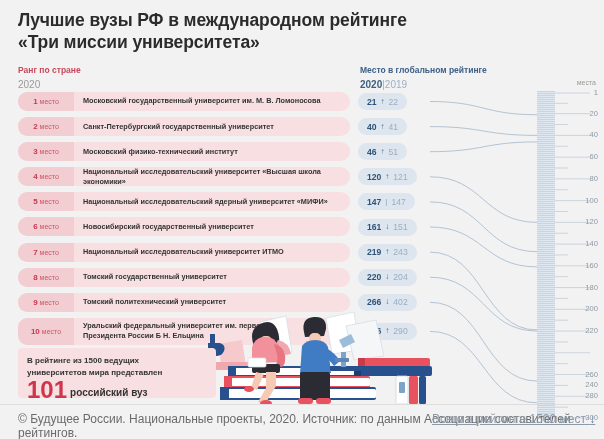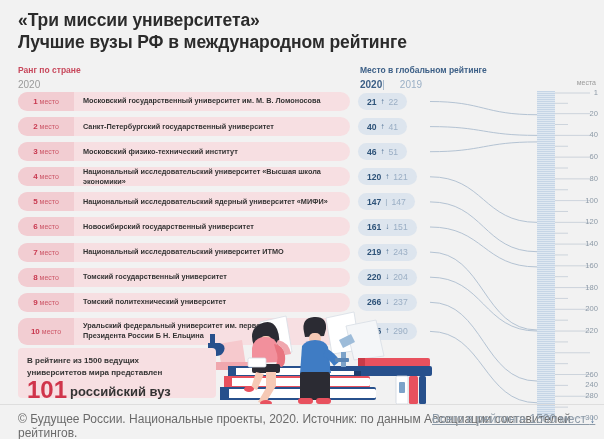--- a/index.html
+++ b/index.html
@@ -19,21 +19,21 @@
   }
   .title div{white-space:nowrap;}
 
   
   .colhead{position:absolute;font-size:8.5px;font-weight:700;}
   .colhead.left{left:18px;top:65px;color:#c8485c;}
   .colhead.right{left:360px;top:65px;color:#3c5f86;}
   .subhead{position:absolute;font-size:10px;font-weight:700;}
   .subhead.left{left:18px;top:79px;color:#9a9a9a;font-weight:400;}
   .subhead.right{left:360px;top:79px;color:#3c5f86;}
-  .subhead.right .y19{color:#9bb0c6;font-weight:400;margin-left:15px;}
+  .subhead.right .y19{color:#9bb0c6;font-weight:400;}
   .subhead.right .sep{color:#9bb0c6;font-weight:400;}
   .axis-caption{position:absolute;right:8px;top:79px;font-size:7px;color:#9a9a9a;}
 
   
   .rows{position:absolute;left:18px;top:92px;width:332px;}
   .row{
     position:relative;height:19px;margin-bottom:6.1px;
     background:#f7dfe2;border-radius:9.5px;
     display:flex;align-items:center;
   }
@@ -79,39 +79,39 @@
   
   .summary{
     position:absolute;left:18px;top:348px;width:198px;height:50px;
     background:#f7dfe2;border-radius:4px;padding:7px 9px;box-sizing:border-box;
   }
   .summary .l1{font-size:8px;color:#333;font-weight:600;line-height:1.45;}
   .summary .big{
     font-size:24px;color:#d0354b;font-weight:700;line-height:1;
     display:inline-block;vertical-align:-2px;
   }
-  .summary .l2{font-size:13px;color:#333;font-weight:600;display:inline-block;margin-left:3px;}
+  .summary .l2{font-size:10px;color:#333;font-weight:600;display:inline-block;margin-left:3px;}
 
   
   .footer-rule{position:absolute;left:0;top:404px;width:604px;height:1px;background:#dedede;}
   .footer{position:absolute;left:18px;top:412px;font-size:12px;color:#6b6b6b;}
   .footer-right{position:absolute;left:432px;top:412px;font-size:12px;color:#8d9aa7;text-decoration:underline;}
   .footer-right .dn{color:#5c7da0;font-weight:700;}
 
   
   .illus{position:absolute;left:208px;top:300px;width:230px;height:105px;}
 </style>
 </head>
 <body>
 
 <div class="page">
 
   <div class="title">
+    <div>Лучшие вузы РФ в международном рейтинге</div>
     <div>«Три миссии университета»</div>
-    <div>Лучшие вузы РФ в международном рейтинге</div>
   </div>
 
   <div class="colhead left">Ранг по стране</div>
   <div class="subhead left">2020</div>
 
   <div class="colhead right">Место в глобальном рейтинге</div>
   <div class="subhead right">
     <span>2020</span><span class="sep">|</span><span class="y19">2019</span>
   </div>
   <div class="axis-caption">места</div>
@@ -227,21 +227,21 @@
         <span class="prev">243</span>
       </div>
       <div class="gpill" style="top: 176.7px; left: 0px;">
         <span class="cur">220</span>
         <span class="arrow">↓</span>
         <span class="prev">204</span>
       </div>
       <div class="gpill" style="top: 201.8px; left: 0px;">
         <span class="cur">266</span>
         <span class="arrow">↓</span>
-        <span class="prev">237</span>
+        <span class="prev">402</span>
       </div>
       <div class="gpill" style="top: 230.9px; left: 0px;">
         <span class="cur">286</span>
         <span class="arrow">↑</span>
         <span class="prev">290</span>
       </div>
     </div>
 
   <svg class="lines" id="connectors" viewBox="0 0 604 439" xmlns="http://www.w3.org/2000/svg">
       <line x1="537" y1="93" x2="590" y2="93" stroke="#c3ccd6" stroke-width="0.8"></line>

